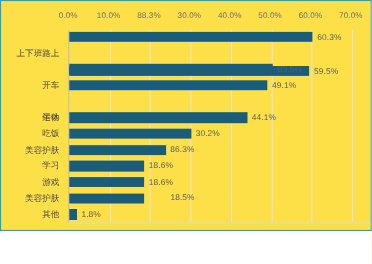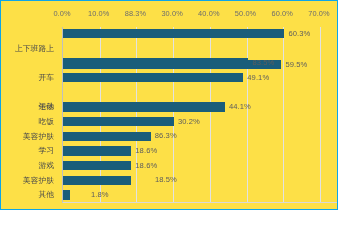--- a/index.html
+++ b/index.html
@@ -169,21 +169,21 @@
         <div class="row" style="top: 132px; height: 14.6667px;">
           <div class="bar" style="width: 68.2886px; background: rgb(26, 93, 122);"></div>
           <div class="value-label" style="left: 72.2886px;">18.6%</div>
         </div>
         <div class="row" style="top: 146.667px; height: 14.6667px;">
           <div class="bar" style="width: 67.9214px; background: rgb(26, 93, 122);"></div>
           <div class="value-label" style="left: 71.9214px; margin-left: 20px;">18.5%</div>
         </div>
         <div class="row" style="top: 161.333px; height: 14.6667px;">
           <div class="bar" style="width: 6.60857px; background: rgb(26, 93, 122);"></div>
-          <div class="value-label" style="left: 28px; text-align: center;">1.8%</div>
+          <div class="value-label" style="left: 11px; text-align: center;">1.8%</div>
         </div>
       </div>
   </div>
 
   <div class="cats">
       <div class="cat" style="top: 15px; height: 14.6667px; line-height: 14.6667px;">上下班路上</div>
       <div class="cat" style="top: 29.3333px; height: 14.6667px; line-height: 14.6667px; margin-top: 44px;">运动</div>
       <div class="cat" style="top: 44px; height: 14.6667px; line-height: 14.6667px;">开车</div>
       <div class="cat" style="top: 73.3333px; height: 14.6667px; line-height: 14.6667px;">午休</div>
       <div class="cat" style="top: 88px; height: 14.6667px; line-height: 14.6667px;">吃饭</div>

